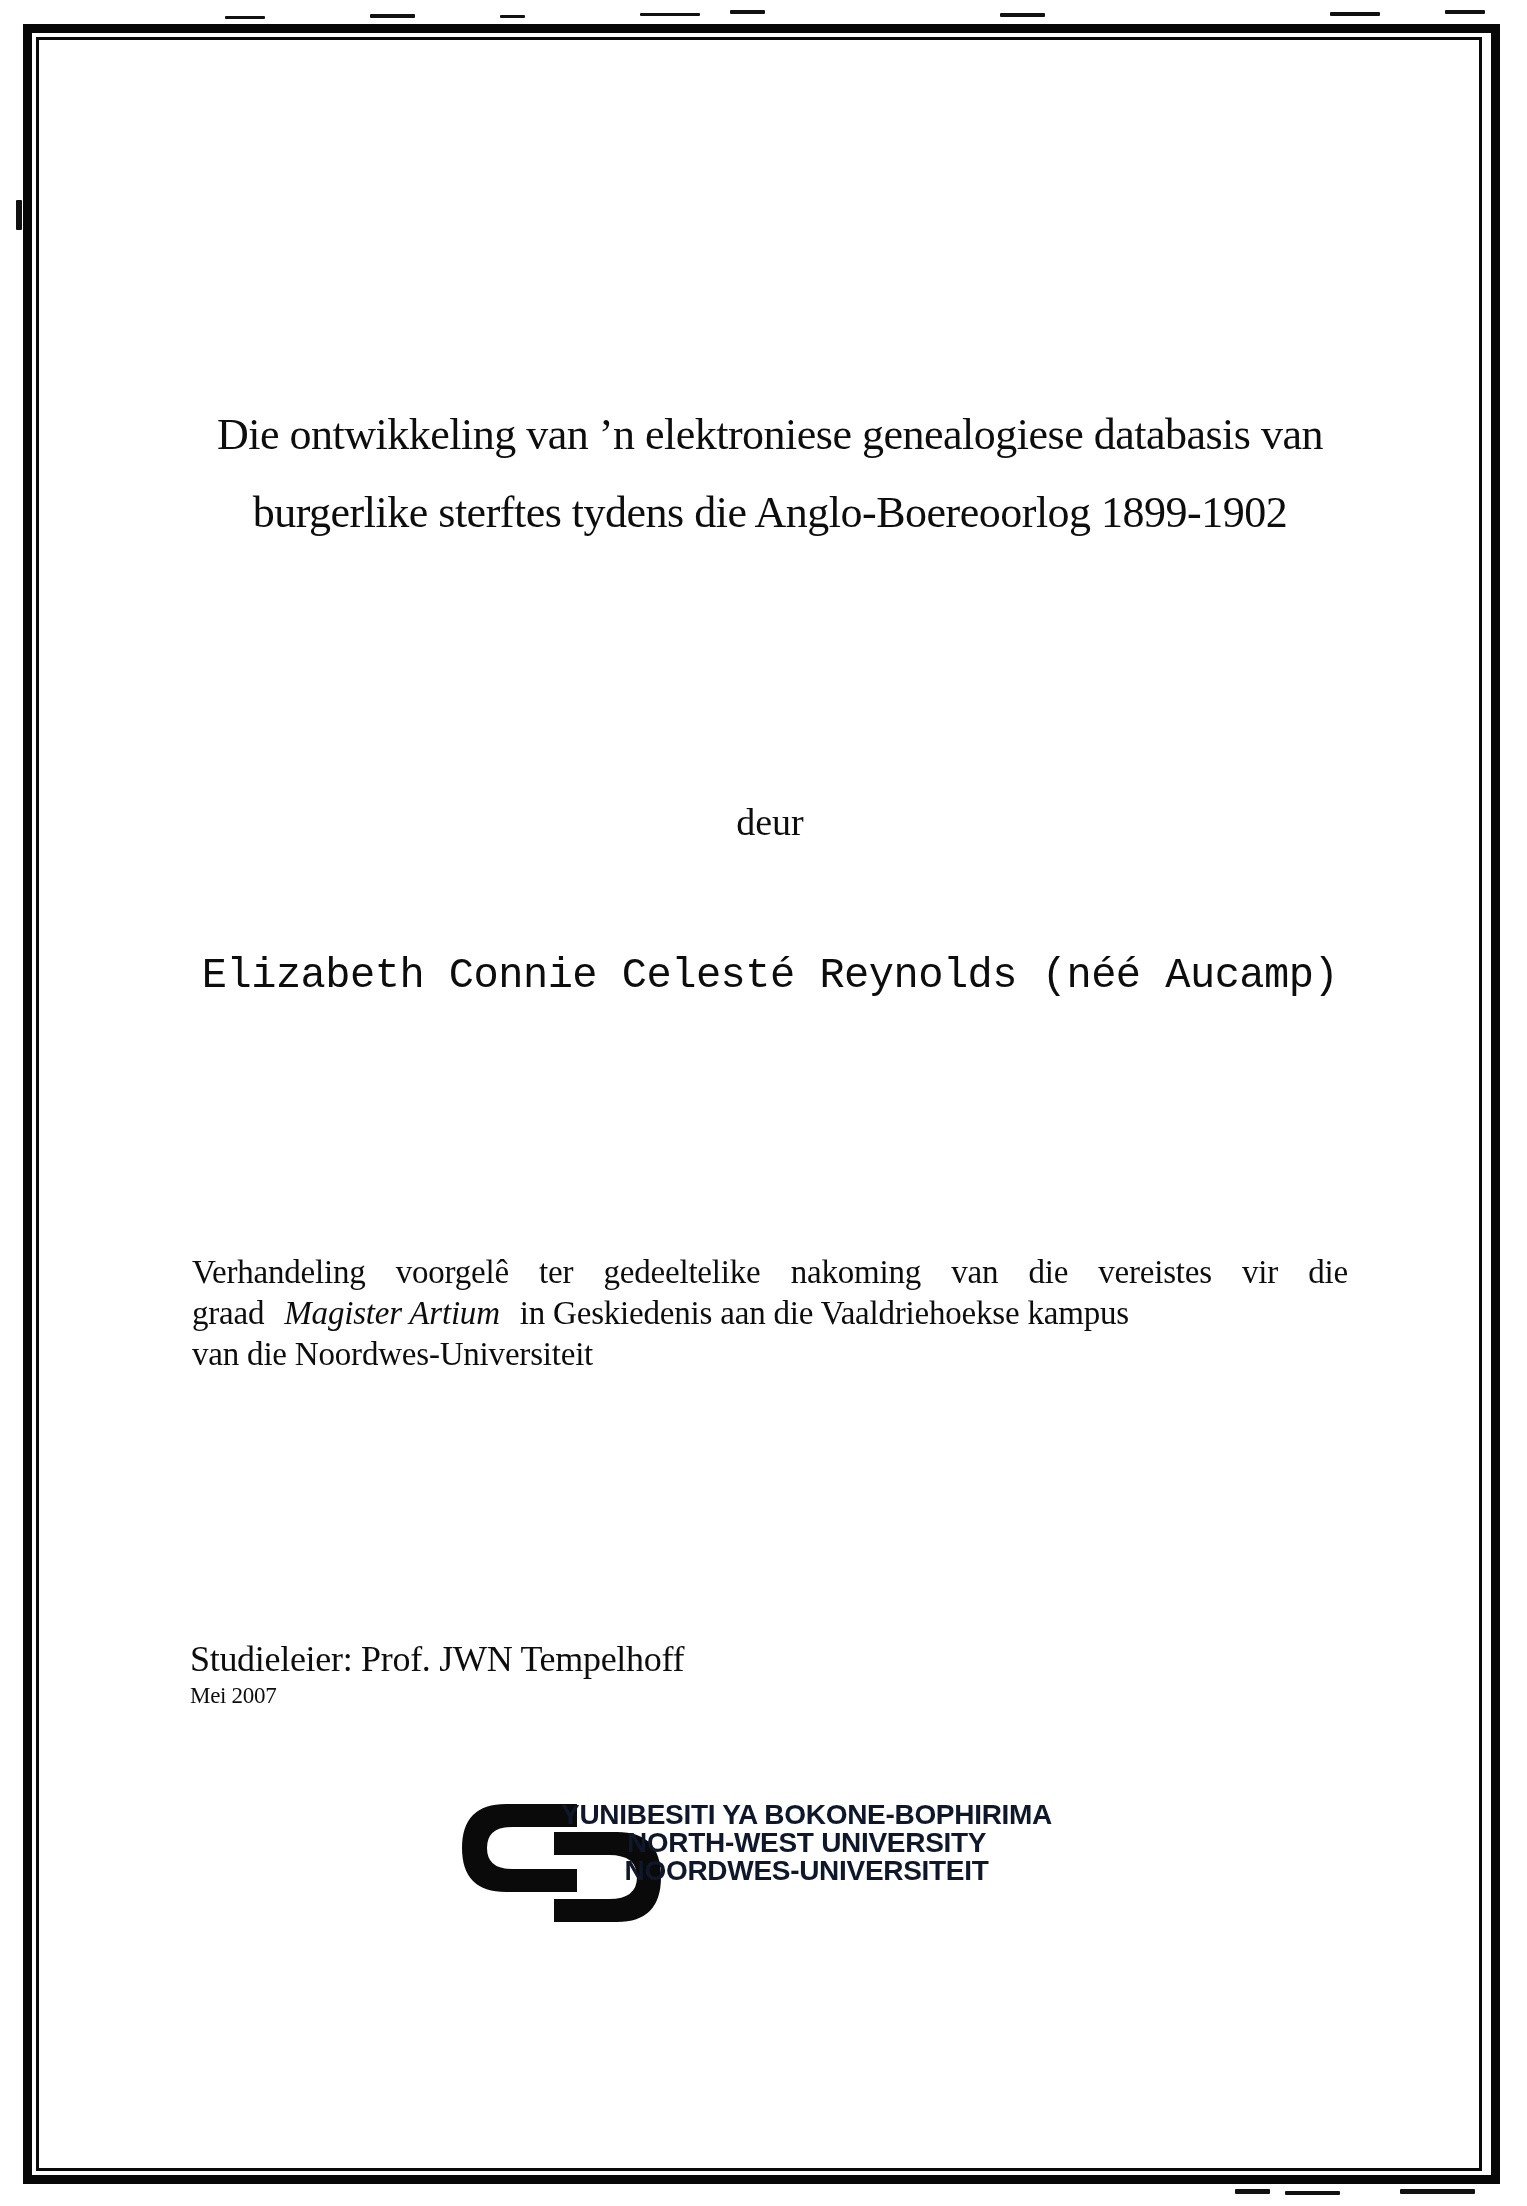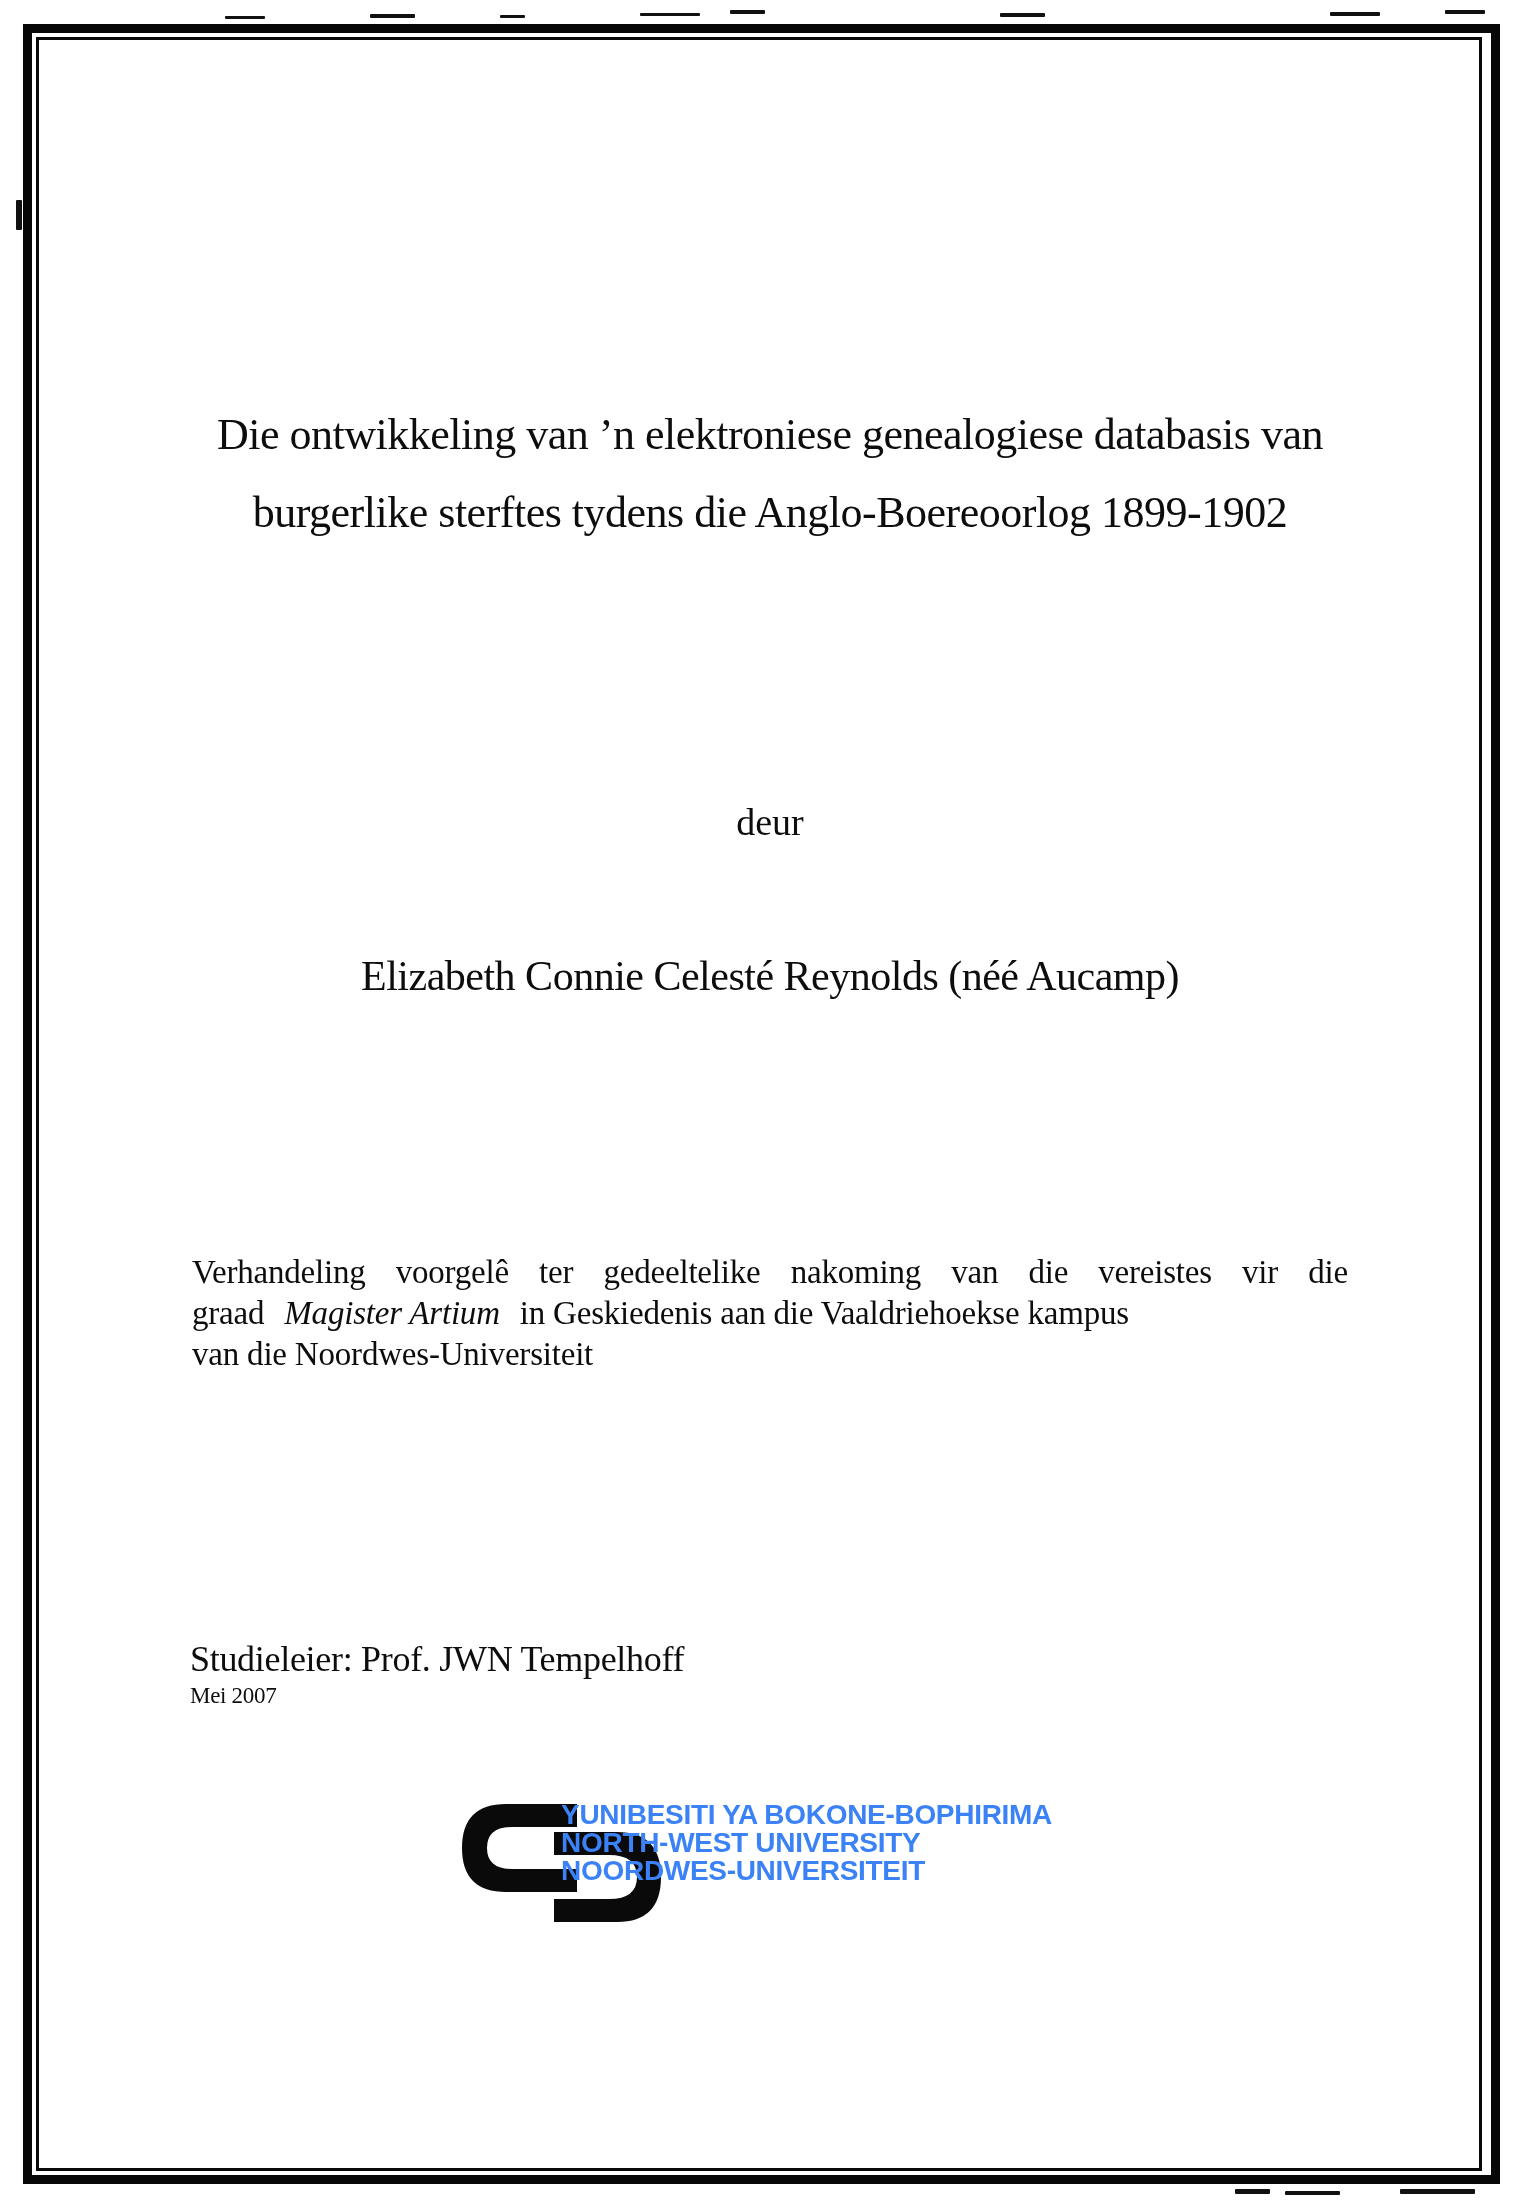--- a/index.html
+++ b/index.html
@@ -54,20 +54,21 @@
     text-align: center;
   }
 
   .author {
     position: absolute;
     left: 70px; top: 952px;
     width: 1400px;
     font-size: 42px;
     letter-spacing: -0.5px;
     text-align: center;
+    font-family: Liberation Mono, monospace;
   }
 
   .statement {
     position: absolute;
     left: 192px; top: 1252px;
     width: 1156px;
     font-size: 33px;
     line-height: 41px;
     letter-spacing: -0.2px;
   }
@@ -91,27 +92,27 @@
   
   .logo-mark {
     position: absolute;
     left: 458px; top: 1802px;
     width: 207px; height: 121px;
   }
   .logo-text {
     position: absolute;
     top: 1801px;
     right: 475px;
-    text-align: left;
+    text-align: center;
     font-family: "Liberation Sans", "DejaVu Sans", sans-serif;
     font-weight: 700;
     font-size: 28px;
     line-height: 28px;
     letter-spacing: -0.3px;
-    color: #3b82f6;
+    color: #0f172a;
     white-space: nowrap;
   }
 </style>
 </head>
 <body>
 
 <div class="page">
 
   <div class="noise">
     <div style="left:225px;  top:16px;   width:40px; height:3px;"></div>

